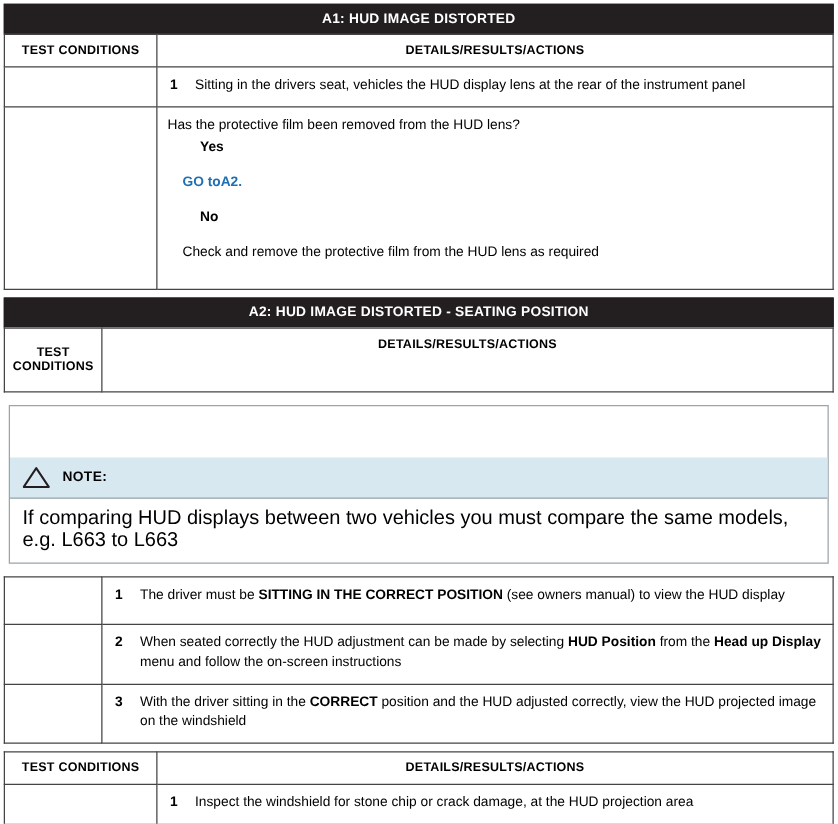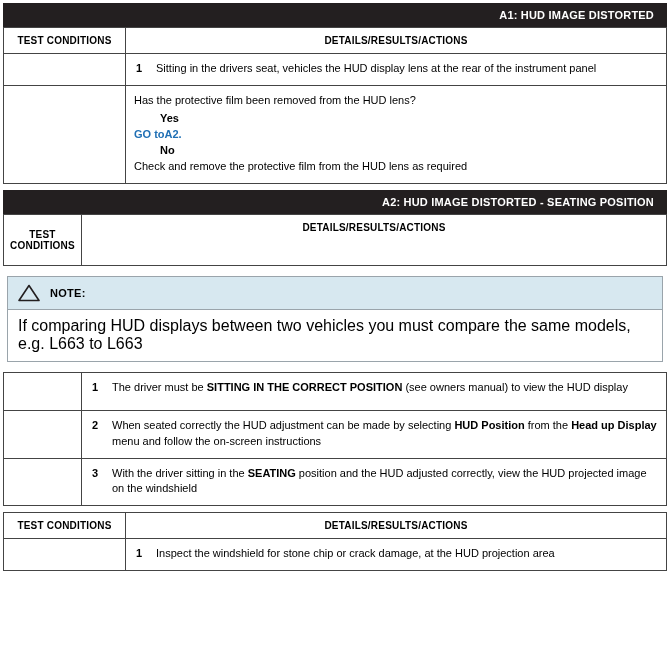--- a/index.html
+++ b/index.html
@@ -21,21 +21,21 @@
     position: relative;
     box-sizing: border-box;
     padding: 3px 3px 0 3px;
   }
   .section {
     margin-bottom: 6px;
   }
   .band {
     background: #231f20;
     color: #ffffff;
-    text-align: right;
+    text-align: center;
     font-weight: bold;
     font-size: 11px;
     letter-spacing: 0.2px;
     padding: 5px 12px;
     border: 1px solid #231f20;
     box-sizing: border-box;
   }
   table.grid {
     width: 100%;
     border-collapse: collapse;
@@ -87,37 +87,38 @@
     text-align: center;
   }
   .qa .q {
     margin: 0 0 2px 0;
   }
   .qa .ans {
     font-weight: bold;
     margin-left: 26px;
   }
   .qa .act {
-    margin: 0;
+    margin: 12px;
   }
   .goto {
     color: #1f6fb4;
     font-weight: bold;
   }
   .note-box {
     border: 1px solid #9aa4ab;
     background: #ffffff;
     box-sizing: border-box;
   }
   .note-head {
     background: #d7e8f0;
     display: flex;
     align-items: center;
     padding: 7px 10px;
     border-bottom: 1px solid #9aa4ab;
+    margin-top: 41px;
   }
   .note-head .tri {
     width: 22px;
     height: 18px;
     margin-right: 10px;
     flex: 0 0 22px;
   }
   .note-head .lbl {
     font-weight: bold;
     font-size: 11px;
@@ -215,21 +216,21 @@
             <span class="step-num">2</span>
             <span class="step-txt"><span>When seated correctly the HUD adjustment can be made by selecting </span><b>HUD Position</b><span> from the </span><b>Head up Display</b><span> menu and follow the on-screen instructions</span></span>
           </div>
         </td>
       </tr>
       <tr>
         <td class="col-cond-narrow cell-cond" style="height:38px">&nbsp;</td>
         <td class="cell-det">
           <div class="step">
             <span class="step-num">3</span>
-            <span class="step-txt"><span>With the driver sitting in the </span><b>SEATING</b><span> position and the HUD adjusted correctly, view the HUD projected image on the windshield</span></span>
+            <span class="step-txt"><span>With the driver sitting in the </span><b>CORRECT</b><span> position and the HUD adjusted correctly, view the HUD projected image on the windshield</span></span>
           </div>
         </td>
       </tr>
     </tbody>
       </table>
   </div>
 
   <div class="section">
     <table class="grid">
       <tbody>

